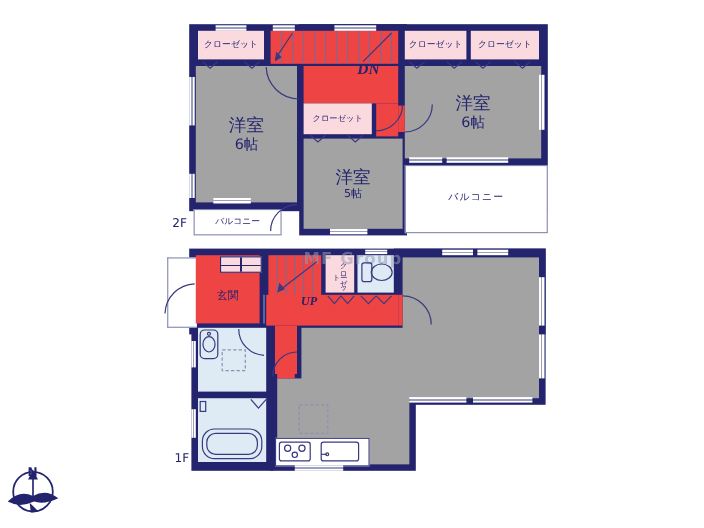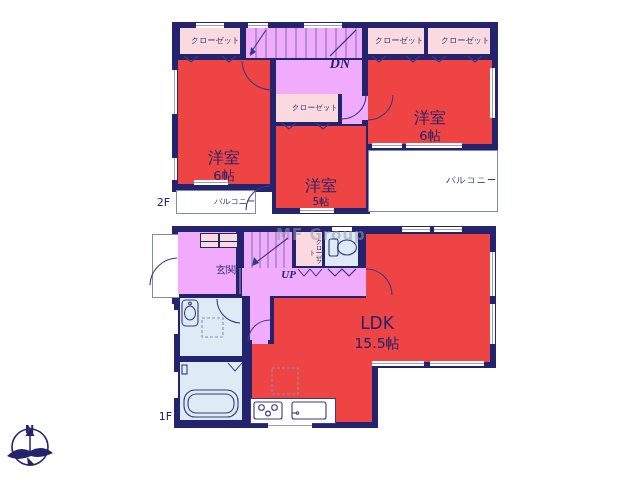--- a/index.html
+++ b/index.html
@@ -1,27 +1,27 @@
 <!DOCTYPE html>
 <html><head>
 <meta charset="utf-8">
 <style>
   html,body{margin:0;padding:0;background:#ffffff;}
   #stage{position:relative;width:640px;height:480px;background:#ffffff;overflow:hidden;
          font-family:"DejaVu Sans",sans-serif;}
   .abs{position:absolute;}
   .navy{background:#23236E;}
-  .cream{background:#ef4444;}
+  .cream{background:#a3a3a3;}
   .pink{background:#FADADE;}
   .blue{background:#DEEBF5;}
-  .white{background:#f0abfc;}
+  .white{background:#ef4444;}
   .thin{background:#FFFFFF;border:1.5px solid #8287AD;}
   .winH{background:linear-gradient(#fff 38%,#9AA0BC 38%,#9AA0BC 62%,#fff 62%);}
   .winV{background:linear-gradient(90deg,#fff 38%,#9AA0BC 38%,#9AA0BC 62%,#fff 62%);}
-  .lbl{display:flex;align-items:center;justify-content:flex-end;color:#23236E;
+  .lbl{display:flex;align-items:center;justify-content:center;color:#23236E;
        text-align:center;line-height:1.25;}
   .col{flex-direction:column;}
   .serifit{font-family:"Liberation Serif",serif;font-style:italic;font-weight:600;}
   .vtext{writing-mode:vertical-rl;text-orientation:upright;letter-spacing:0;}
   .wm{color:rgba(150,156,178,0.55);font-weight:700;font-size:15px;letter-spacing:1px;}
   .shoebox{background:#FADADE;border:1px solid #23236E;
            background-image:linear-gradient(90deg,transparent 48%,#23236E 48%,#23236E 52%,transparent 52%),
                             linear-gradient(transparent 55%,#23236E 55%,#23236E 62%,transparent 62%);}
   .counter{background:#fff;border:1.2px solid #3A3A80;}
   svg{position:absolute;left:0;top:0;pointer-events:none;}
@@ -130,24 +130,20 @@
   <div class="abs winH" style="left:434px;top:227px;width:28px;height:5px;"></div>
   <div class="abs winH" style="left:332px;top:227px;width:20px;height:4px;"></div>
   <div class="abs winV" style="left:490px;top:252px;width:5px;height:44px;"></div>
   <div class="abs winV" style="left:490px;top:304px;width:5px;height:40px;"></div>
   <div class="abs winH" style="left:372px;top:361px;width:52px;height:5px;"></div>
   <div class="abs winH" style="left:430px;top:361px;width:54px;height:5px;"></div>
   <div class="abs winH" style="left:268px;top:423px;width:44px;height:5px;"></div>
   <div class="abs winV" style="left:174px;top:310px;width:4px;height:24px;"></div>
   <div class="abs winV" style="left:174px;top:372px;width:4px;height:26px;"></div>
 
-  <div class="abs lbl col" style="left:330px;top:310px;width:94px;height:42px;">
-    <span style="font-size:17px;">LDK</span>
-    <span style="font-size:14px;">15.5帖</span>
-  </div>
 
   <div class="abs lbl serifit" style="left:244px;top:268px;width:30px;height:13px;font-size:11px;margin-left:22px;">
     <span>UP</span>
   </div>
   <div class="abs lbl" style="left:144px;top:410px;width:28px;height:14px;font-size:11px;font-weight:500;justify-content:flex-end;">
     <span>1F</span>
   </div>
 
   <div class="abs wm" style="left:276px;top:226px;">
     <span>MF Group</span>

